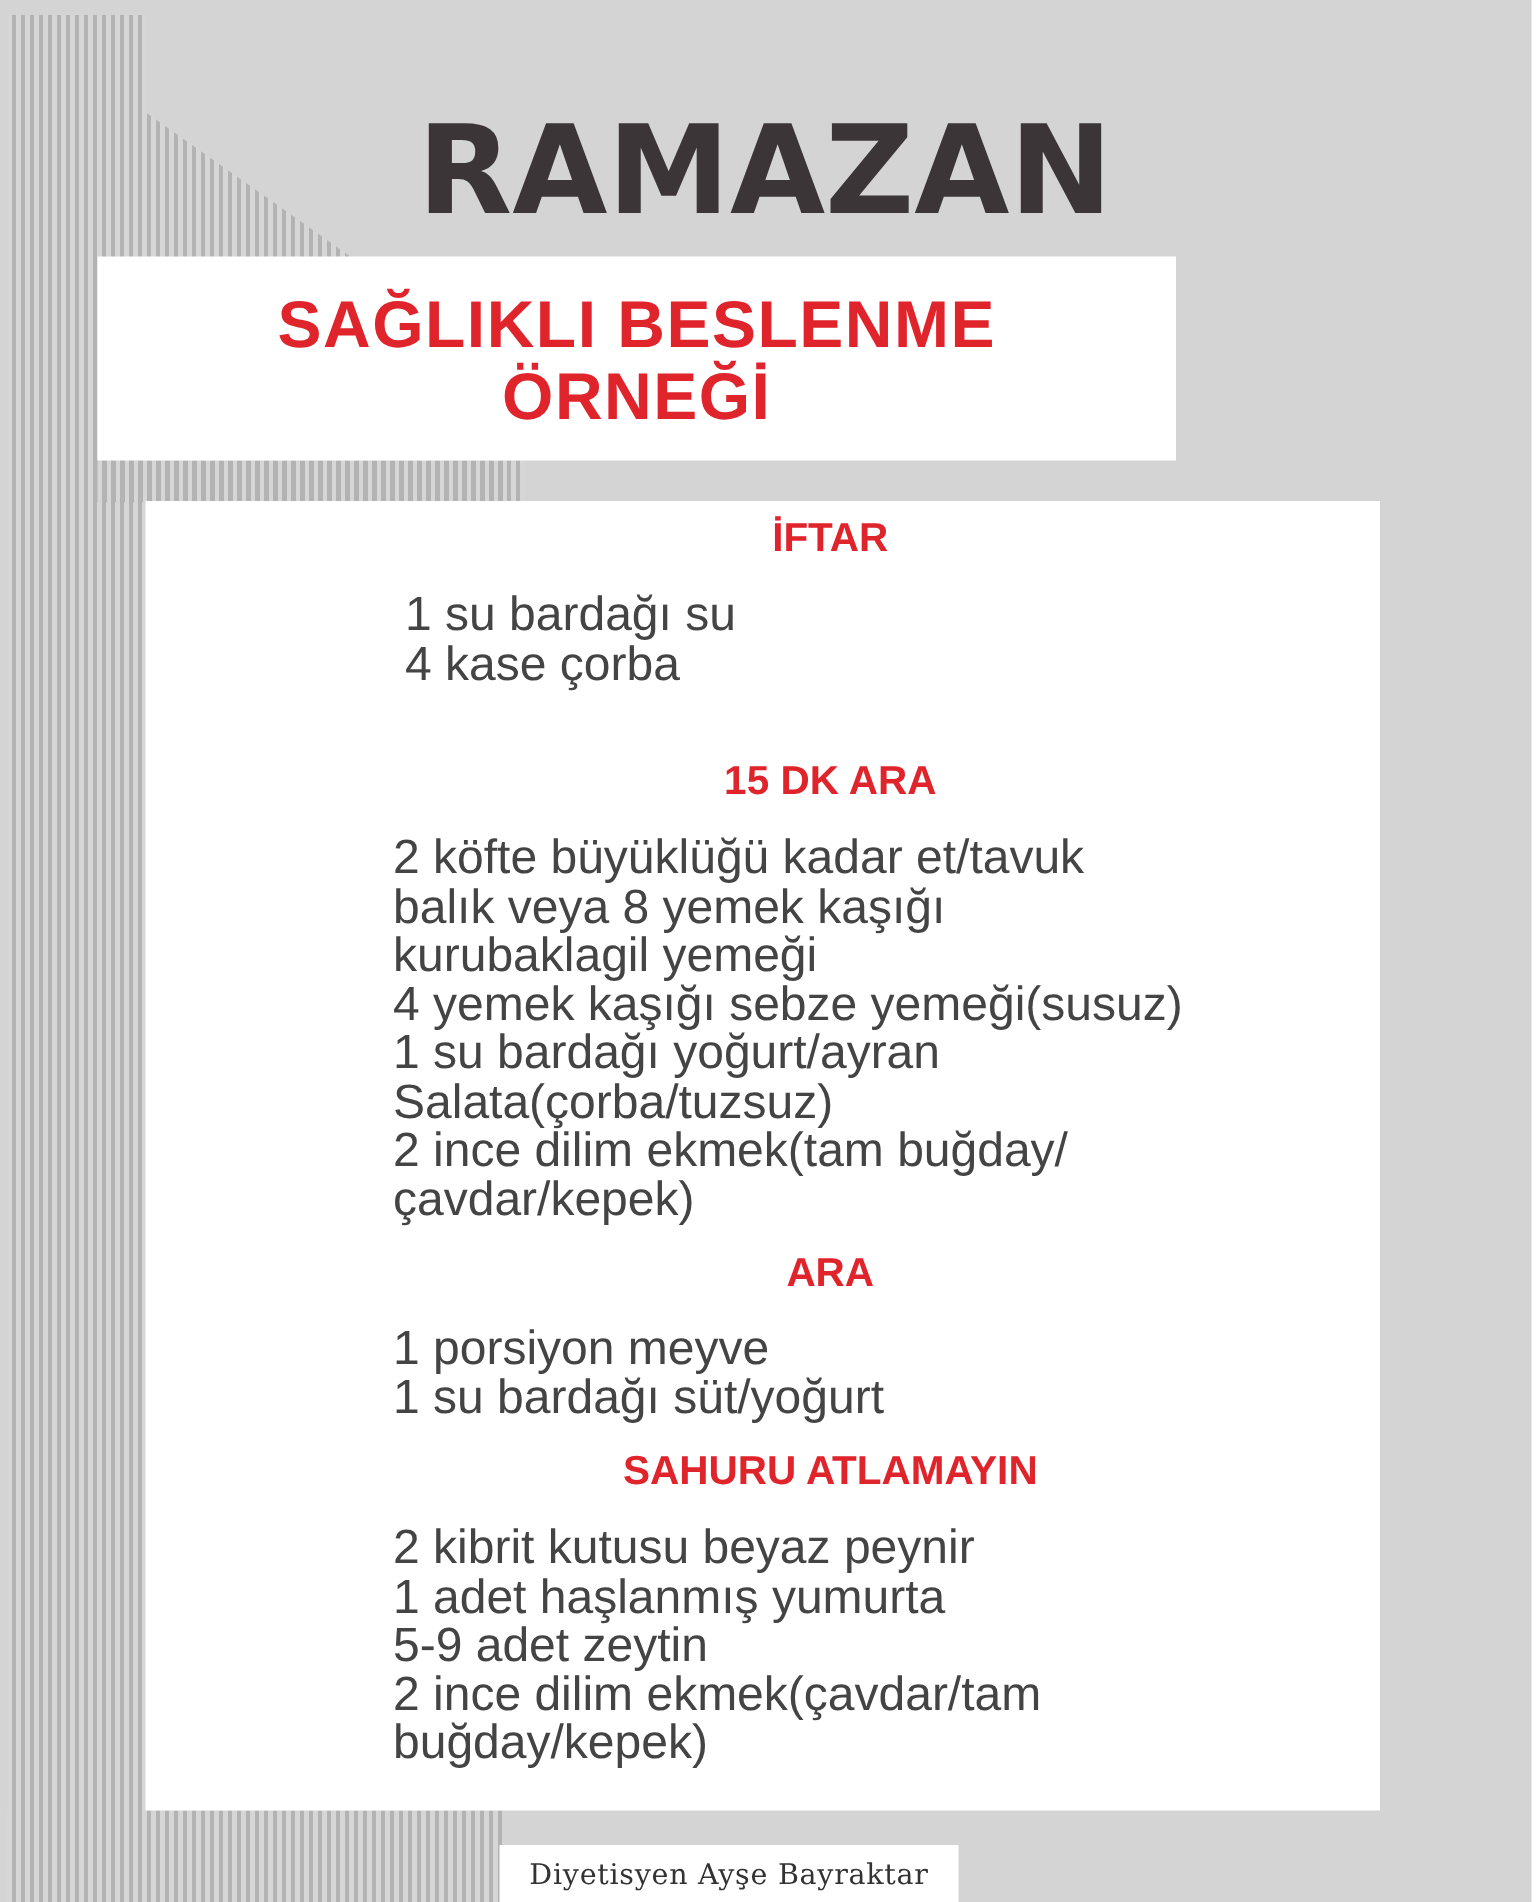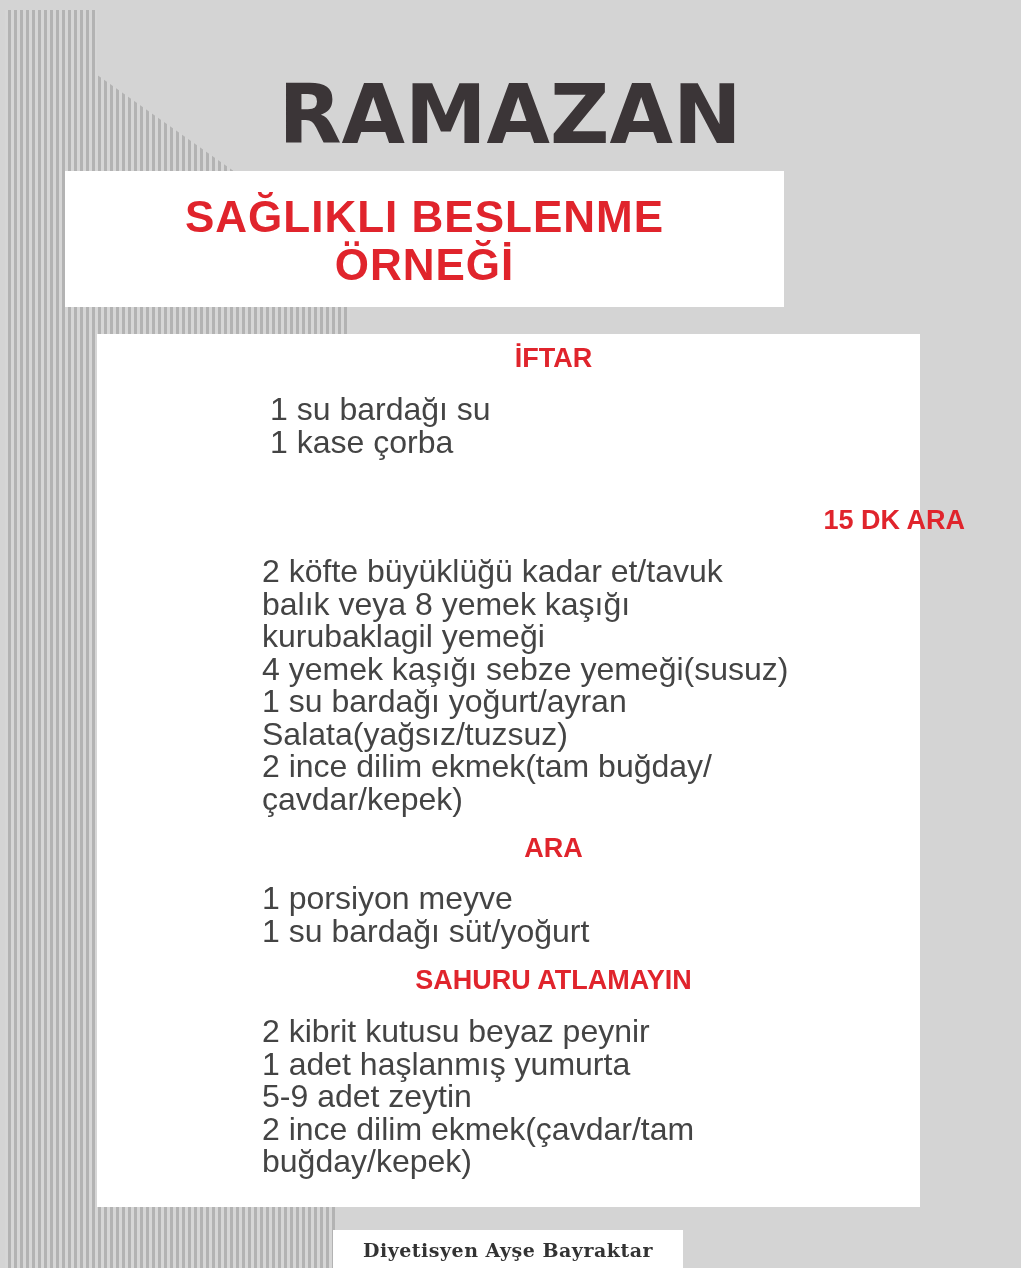--- a/index.html
+++ b/index.html
@@ -49,23 +49,23 @@
     color: #e0242c; font-size: 27px; line-height: 32px; margin-left: 45px;
   }
   .items {
     position: absolute;
     font-family: "Liberation Sans", sans-serif;
     color: #444444; font-size: 32px; line-height: 32.5px;
   }
   .items div { white-space: nowrap; }
 
   .signature {
-    position: absolute; left: 333px; top: 1230px; width: 350px; height: 38px;
+    position: absolute; left: 333px; top: 1230px; width: 306px; height: 38px;
     background: #ffffff; text-align: center;
-    font-family: "DejaVu Serif", serif; font-weight: bold;
+    font-family: "DejaVu Serif", serif; font-weight: normal;
     font-size: 19px; line-height: 40px; color: #333333; letter-spacing: 0.5px;
   }
 </style>
 </head>
 <body>
 
 <div class="top-edge"></div>
 <div class="stripes stripe-left"></div>
 <div class="stripes stripe-tri"></div>
 <div class="stripes stripe-band"></div>
@@ -77,31 +77,31 @@
 <div class="subtitle-box">
   <div class="subtitle-line l1">SAĞLIKLI BESLENME</div>
   <div class="subtitle-line">ÖRNEĞİ</div>
 </div>
 
 <div class="card">
 
   <div class="section-title" style="top: 8px;">İFTAR</div>
   <div class="items" style="left: 173px; top: 59px;">
     <div>1 su bardağı su</div>
-    <div>1 kase çorba</div>
+    <div>4 kase çorba</div>
   </div>
 
-  <div class="section-title" style="top: 170px; text-align: right;">15 DK ARA</div>
+  <div class="section-title" style="top: 170px;">15 DK ARA</div>
   <div class="items" style="left: 165px; top: 221px;">
     <div>2 köfte büyüklüğü kadar et/tavuk</div>
     <div>balık veya 8 yemek kaşığı</div>
     <div>kurubaklagil yemeği</div>
     <div>4 yemek kaşığı sebze yemeği(susuz)</div>
     <div>1 su bardağı yoğurt/ayran</div>
-    <div>Salata(yağsız/tuzsuz)</div>
+    <div>Salata(çorba/tuzsuz)</div>
     <div>2 ince dilim ekmek(tam buğday/</div>
     <div>çavdar/kepek)</div>
   </div>
 
   <div class="section-title" style="top: 498px;">ARA</div>
   <div class="items" style="left: 165px; top: 548px;">
     <div>1 porsiyon meyve</div>
     <div>1 su bardağı süt/yoğurt</div>
   </div>
 

